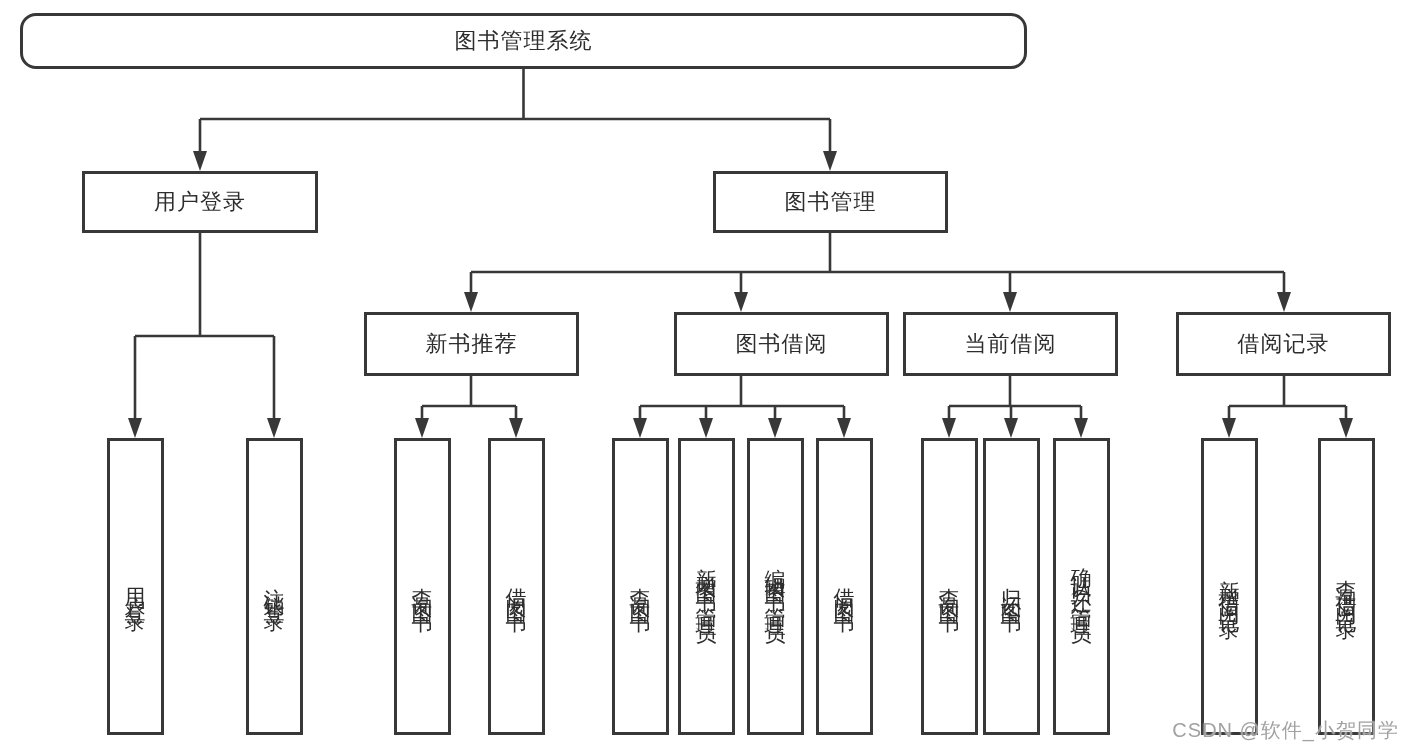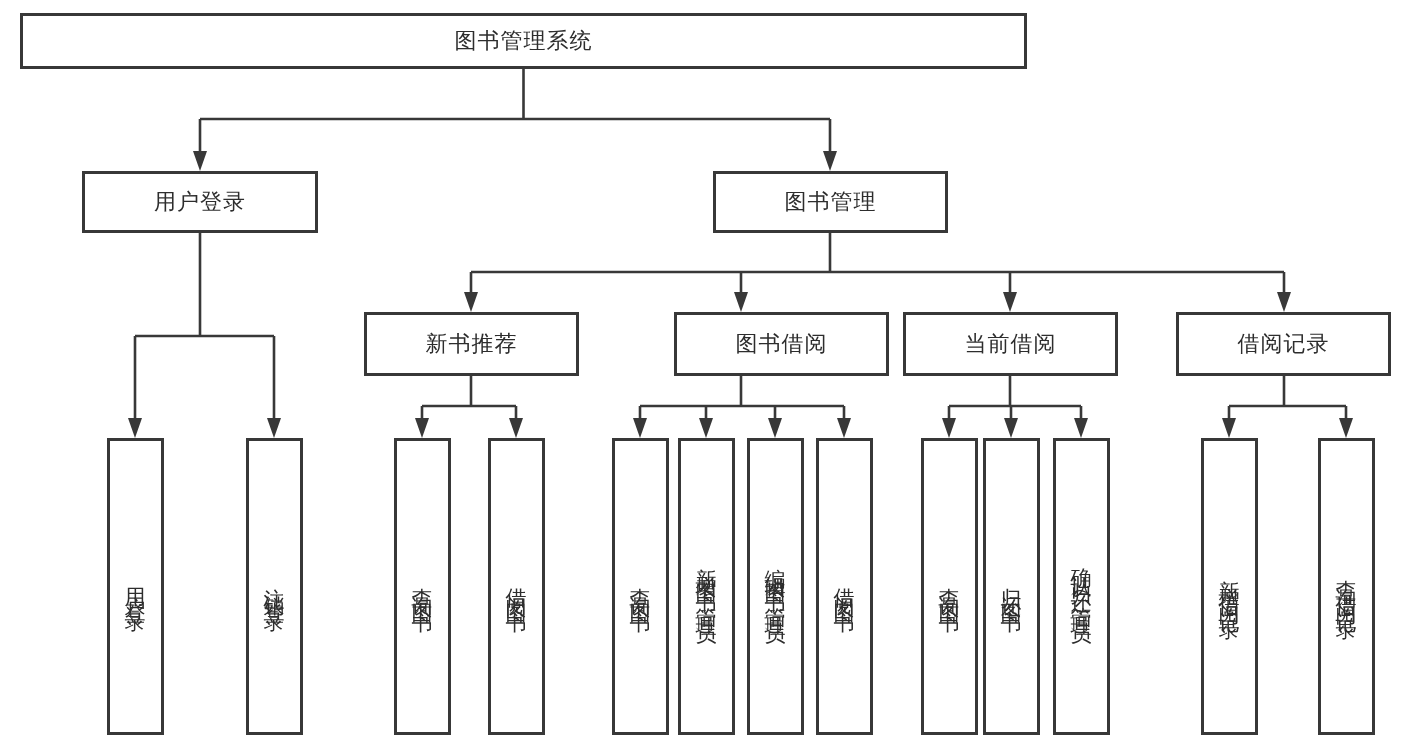--- a/index.html
+++ b/index.html
@@ -104,21 +104,21 @@
       <path d="M775 438 l-7 -20 h14 Z"></path>
       <path d="M844 438 l-7 -20 h14 Z"></path>
       <path d="M949 438 l-7 -20 h14 Z"></path>
       <path d="M1011 438 l-7 -20 h14 Z"></path>
       <path d="M1081 438 l-7 -20 h14 Z"></path>
       <path d="M1229 438 l-7 -20 h14 Z"></path>
       <path d="M1346 438 l-7 -20 h14 Z"></path>
     </g>
   </svg>
 
-  <div class="node h" style="left:20px; top:13px; width:1007px; height:56px;">图书管理系统</div>
+  <div class="node h" style="left:20px; top:13px; width:1007px; height:56px;border-radius:16px;">图书管理系统</div>
 
   <div class="node h" style="left:82px; top:171px; width:236px; height:62px;">用户登录</div>
   <div class="node h" style="left:713px; top:171px; width:235px; height:62px;">图书管理</div>
 
   <div class="node h" style="left:364px; top:312px; width:215px; height:64px;">新书推荐</div>
   <div class="node h" style="left:634px; top:312px; width:215px; height:64px;margin-left:40px;">图书借阅</div>
   <div class="node h" style="left:903px; top:312px; width:215px; height:64px;text-align:center;">当前借阅</div>
   <div class="node h" style="left:1176px; top:312px; width:215px; height:64px;">借阅记录</div>
 
   <div class="node leaf" style="left:107px;">
@@ -158,14 +158,15 @@
     <span class="vtext">确认归还（管理员）</span>
   </div>
 
   <div class="node leaf" style="left:1201px;">
     <span class="vtext">新增借阅记录</span>
   </div>
   <div class="node leaf" style="left:1318px;">
     <span class="vtext">查询借阅记录</span>
   </div>
 
+  <div class="watermark">CSDN @软件_小贺同学</div>
 
 </div>
 
 </body></html>

